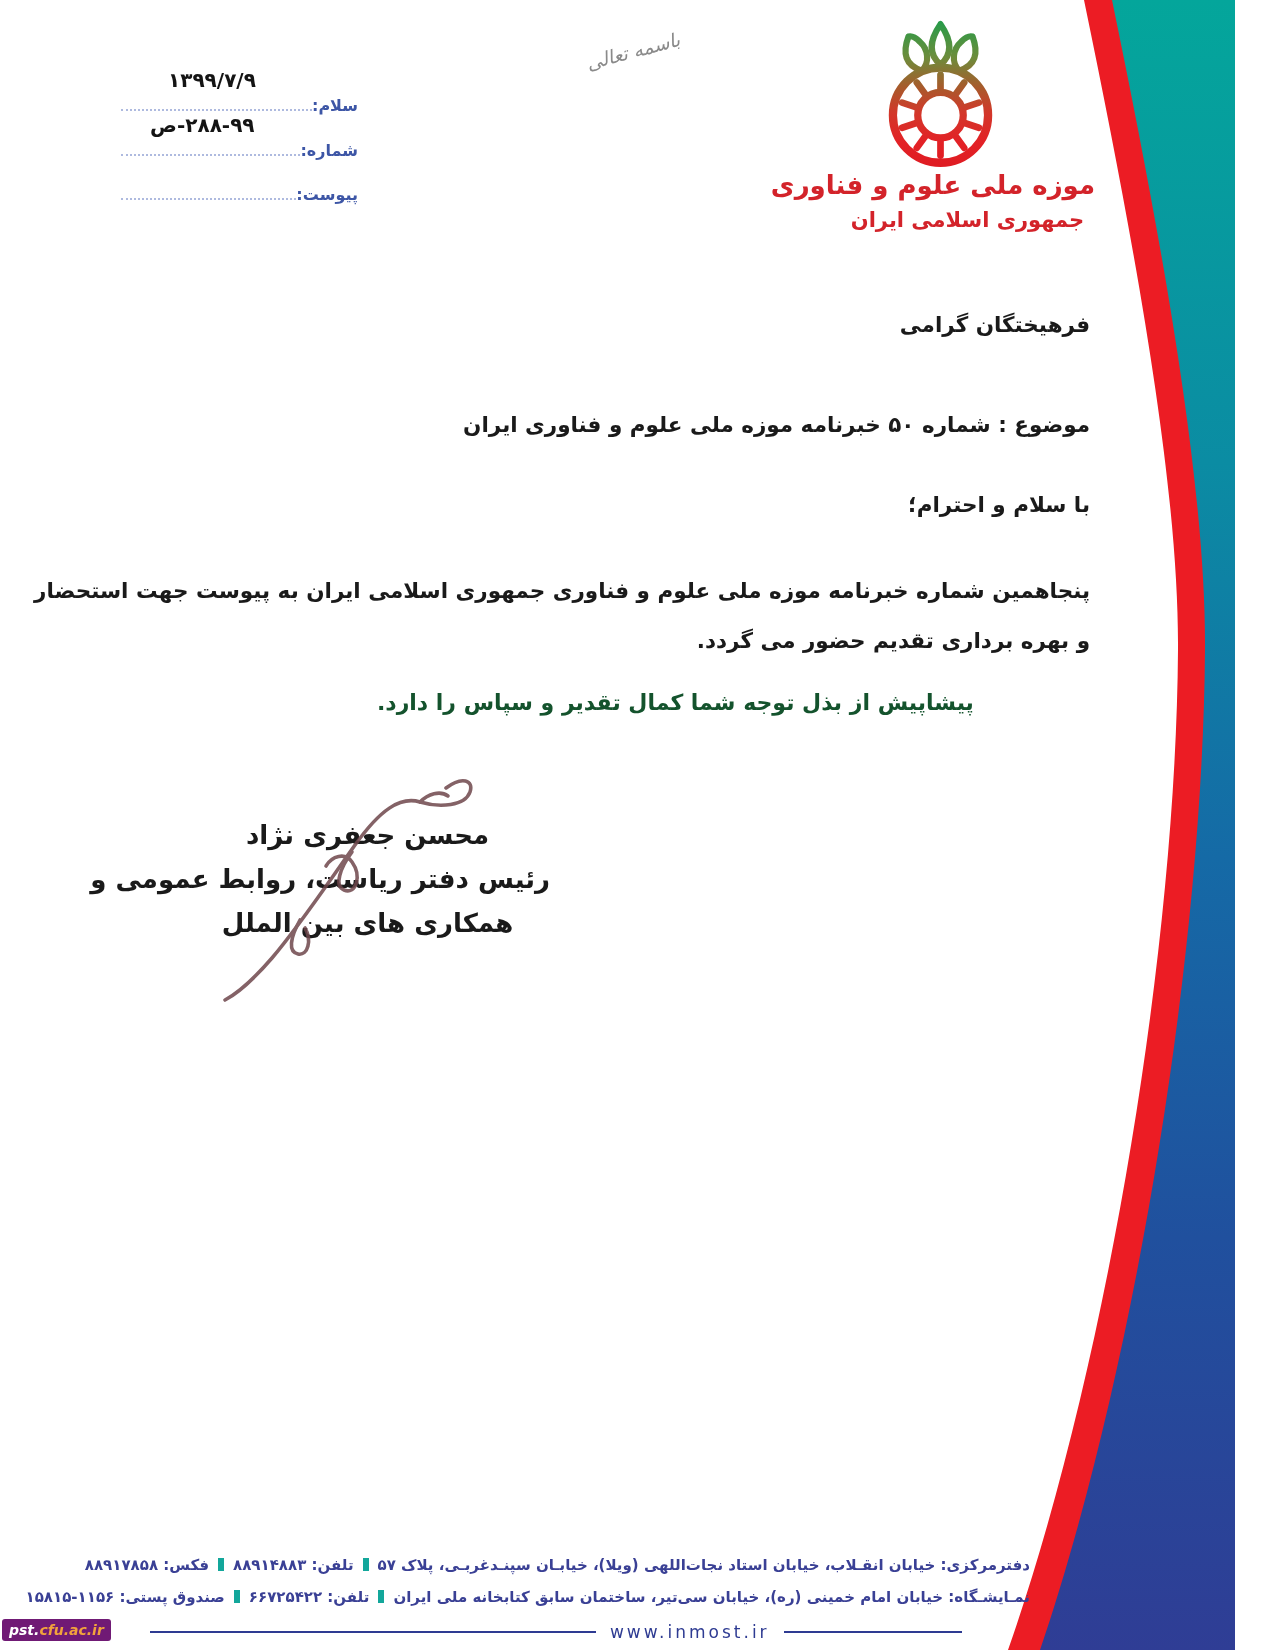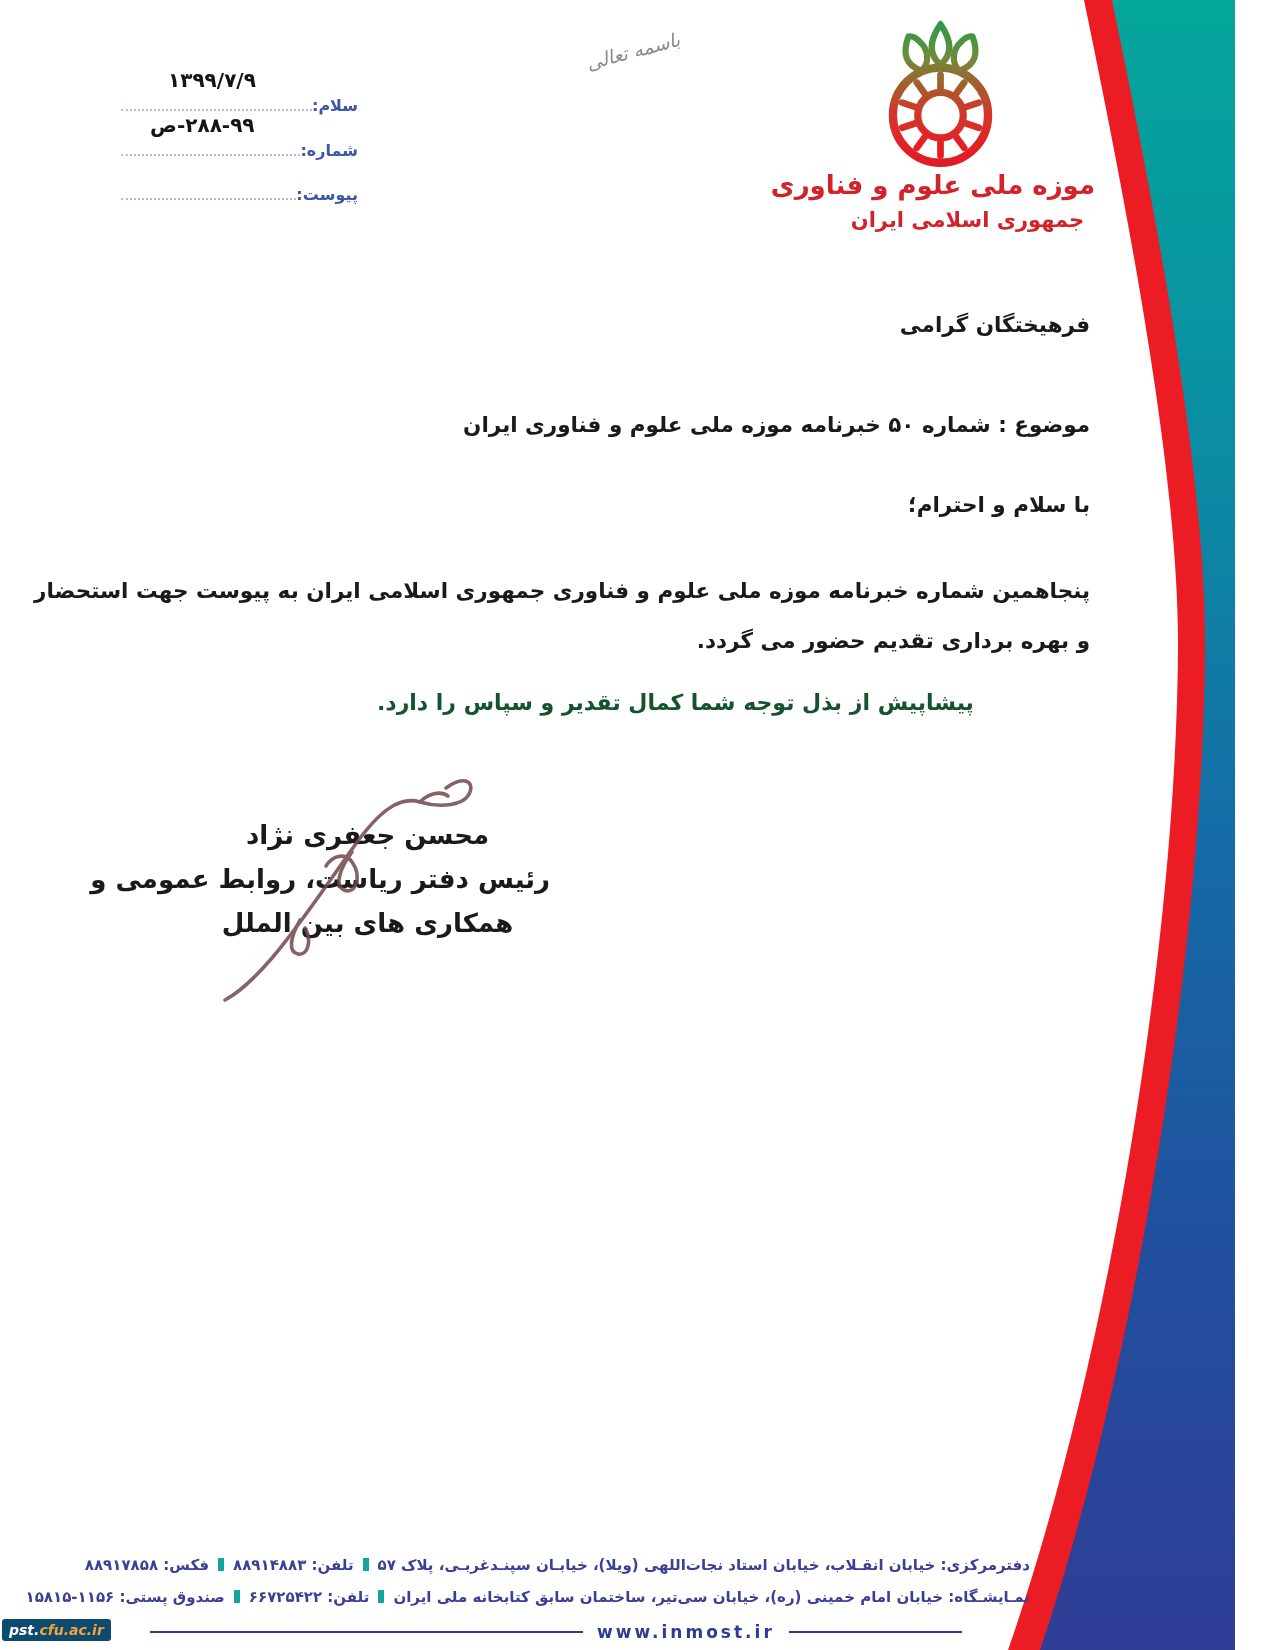--- a/index.html
+++ b/index.html
@@ -40,24 +40,24 @@
   .sig-draw{position:absolute;left:196px;top:750px;z-index:4;pointer-events:none;}
   
   .footline{position:absolute;right:245px;direction:rtl;color:#3A4095;font-weight:bold;
             font-size:15px;white-space:nowrap;z-index:3;}
   .sep{display:inline-block;width:6px;height:13px;background:#13A79B;margin:0 9px;
        vertical-align:-1px;}
   .site-row{position:absolute;left:150px;top:1622px;width:812px;display:flex;
             align-items:center;z-index:3;}
   .site-line{border-top:2px solid #2E3B92;height:0;}
   .site-line.l{flex:2.5;}  .site-line.r{flex:1;}
-  .site-text{margin:0 14px;color:#2E3B92;font-weight:bold;font-size:17px;
+  .site-text{margin:0 14px;color:#2E3B92;font-weight:normal;font-size:17px;
              letter-spacing:3px;direction:ltr;white-space:nowrap;}
   
-  .badge{position:absolute;left:2px;top:1619px;background:#0c4a6e;border-radius:3px;
+  .badge{position:absolute;left:2px;top:1619px;background:#701a75;border-radius:3px;
          padding:3px 7px;font-style:italic;font-weight:bold;font-size:14px;z-index:5;
          direction:ltr;white-space:nowrap;}
   .badge .w{color:#ffffff;} .badge .o{color:#F2A33C;}
 </style>
 </head>
 <body>
 
 <div class="page">
 
   <svg class="ribbon" width="1275" height="1650" viewBox="0 0 1275 1650">

